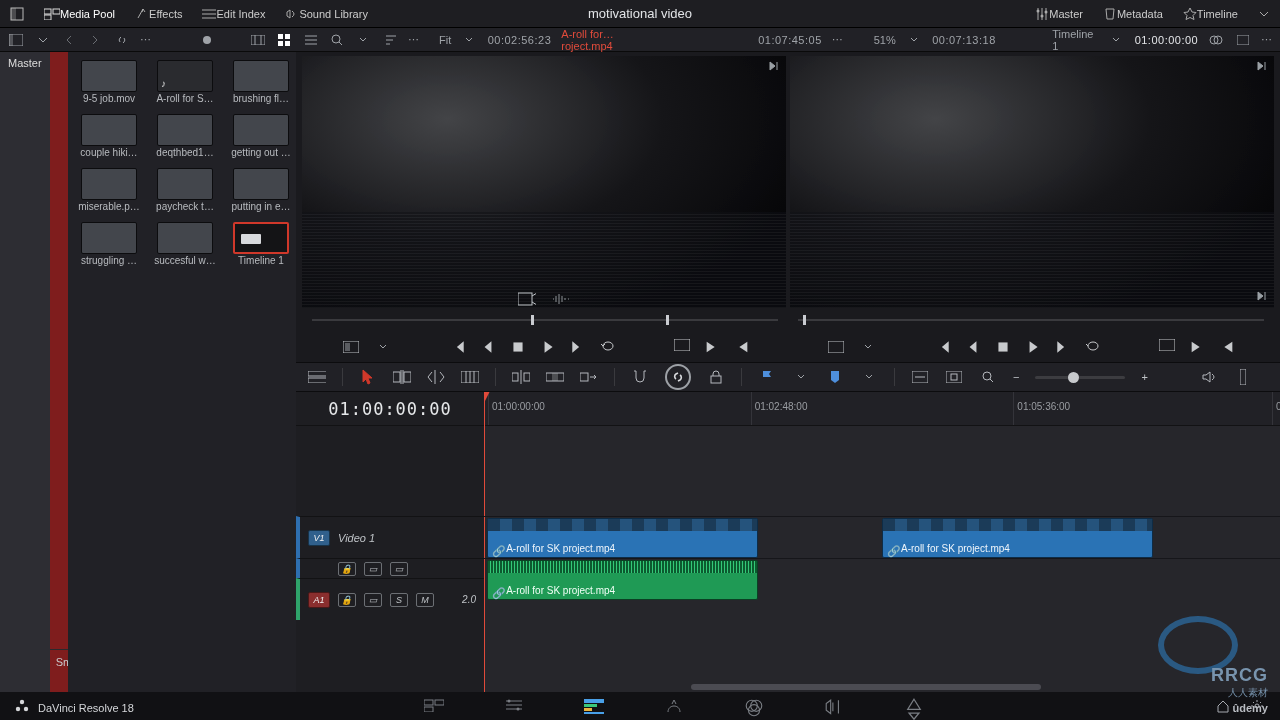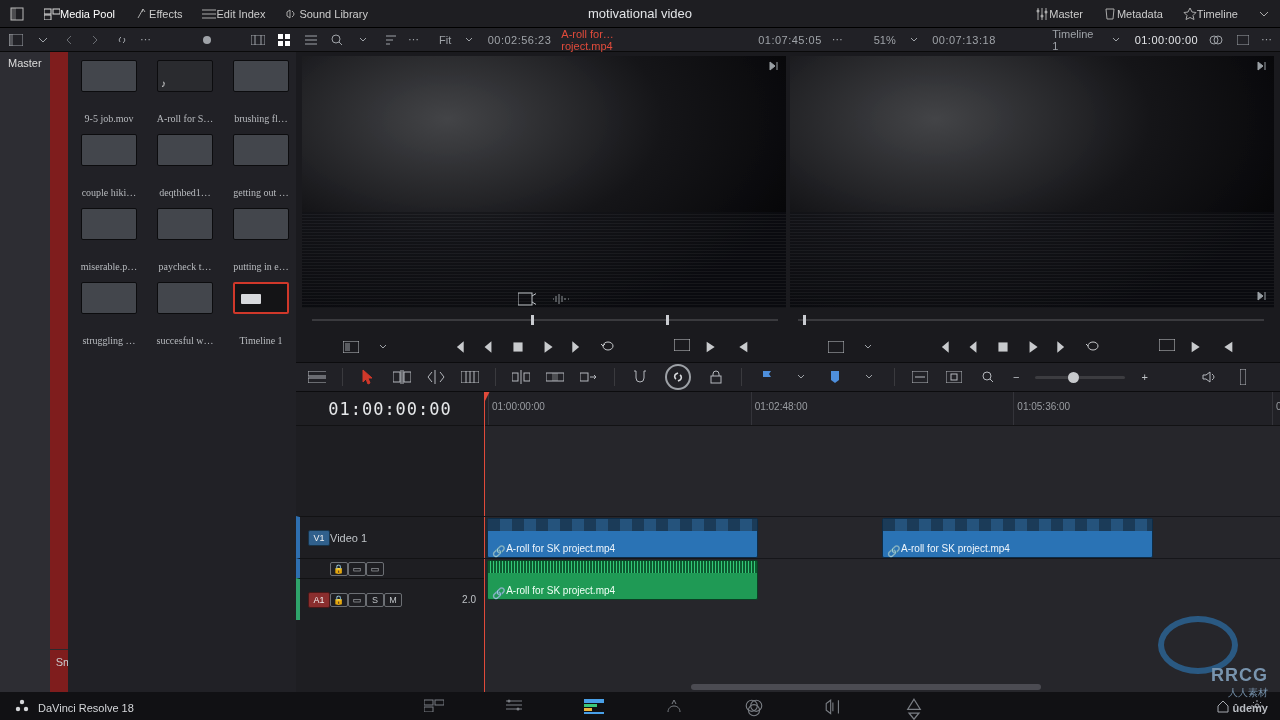--- a/index.html
+++ b/index.html
@@ -26,21 +26,21 @@
   .smartbins { margin-top: auto; padding: 6px 6px 4px; color: #c8c9cc; font-size: 11px; border-top: 1px solid #2a2a2e; }
   .smartbins .kw { padding: 4px 12px; color: #9fa2a8; }
 
   .pool { width: 228px; background: #212126; padding: 8px; display: flex; flex-direction: column; }
   .clips-grid { display: grid; grid-template-columns: repeat(3, 66px); gap: 10px 10px; align-content: start; }
   .clip { width: 66px; text-align: center; cursor: pointer; }
   .clip .thumb { width: 56px; height: 32px; margin: 0 auto; background: #43464c; border: 1px solid #0c0c0e; border-radius: 2px; position: relative; overflow: hidden; }
   .clip .thumb.tl { background: #141416; border: 2px solid #d0382a; }
   .clip .thumb.dark { background: #2a2b2f; }
   .clip .thumb .audio { position: absolute; left: 3px; bottom: 2px; font-size: 10px; color: #ddd; }
-  .clip .label { margin-top: 21px; color: #b8bbbf; font-size: 10px; white-space: nowrap; overflow: hidden; text-overflow: ellipsis; font-family: Liberation Serif, serif; }
+  .clip .label { margin-top: 1px; color: #b8bbbf; font-size: 10px; white-space: nowrap; overflow: hidden; text-overflow: ellipsis; }
 
   .viewers { flex: 1; display: flex; flex-direction: column; background: #1a1a1e; }
   .view-row { height: 256px; display: flex; gap: 4px; padding: 4px 6px 0; position: relative; }
   .monitor { flex: 1; background: #0e0e10; position: relative; overflow: hidden; }
   .monitor .img { position: absolute; inset: 0;
     background:
       radial-gradient(ellipse at 30% 25%, #46474a 0%, #1a1a1d 45%, #0c0c0e 80%),
       linear-gradient(to bottom, #0d0d0f 0%, #0d0d0f 60%, #3a3b3f 62%, #14151a 100%);
     filter: contrast(1.05);
   }
@@ -67,21 +67,21 @@
   .tool.sel svg path, .tool.sel svg polygon { fill:#d0382a; stroke:#d0382a; }
   .tool.ring { width:26px; height:26px; border-radius:50%; border:2px solid #9da1a6; }
   .zoom-slider{ width:90px; height:3px; background:#3c3c40; border-radius:2px; position:relative;}
   .zoom-slider .knob{position:absolute; left:36%; top:-4px; width:11px; height:11px; border-radius:50%; background:#c8cacd;}
 
   
   .timeline { flex:1; display:flex; background:#1e1e22;}
   .tl-head { width:188px; background:#1e1e22; display:flex; flex-direction:column;}
   .tl-time { height:34px; display:flex; align-items:center; justify-content:center; color:#e6e8ea; font-family:Menlo,Consolas,monospace; font-size:17px; letter-spacing:1px; border-bottom:1px solid #121214;}
   .tl-gap { height:90px; }
-  .trk-h { height:42px; display:flex; align-items:center; padding:0 8px; border-top:1px solid #121214; border-left:4px solid transparent;}
+  .trk-h { height:42px; display:flex; align-items:center; gap:8px; padding:0 8px; border-top:1px solid #121214; border-left:4px solid transparent;font-style:italic;}
   .trk-h.v { border-left-color:#2e6fb0;}
   .trk-h.a { border-left-color:#2fa36b;}
   .trk-tag { width:22px; height:16px; border-radius:2px; display:flex; align-items:center; justify-content:center; font-size:9px; color:#f0f0f0;}
   .trk-tag.v{ background:#30608c; border:1px solid #173349;}
   .trk-tag.a{ background:#8a2e2e; border:1px solid #4a1818;}
   .sq { width:18px; height:14px; border:1px solid #6c6f74; border-radius:2px; display:flex; align-items:center; justify-content:center; font-size:9px; color:#bfc3c7;}
 
   .tl-body { flex:1; position:relative; overflow:hidden; background:#26262b;}
   .ruler { height:34px; background:#212126; position:relative; border-bottom:1px solid #121214;}
   .ruler .tick { position:absolute; top:0; width:1px; height:100%; background:#34343a;}

